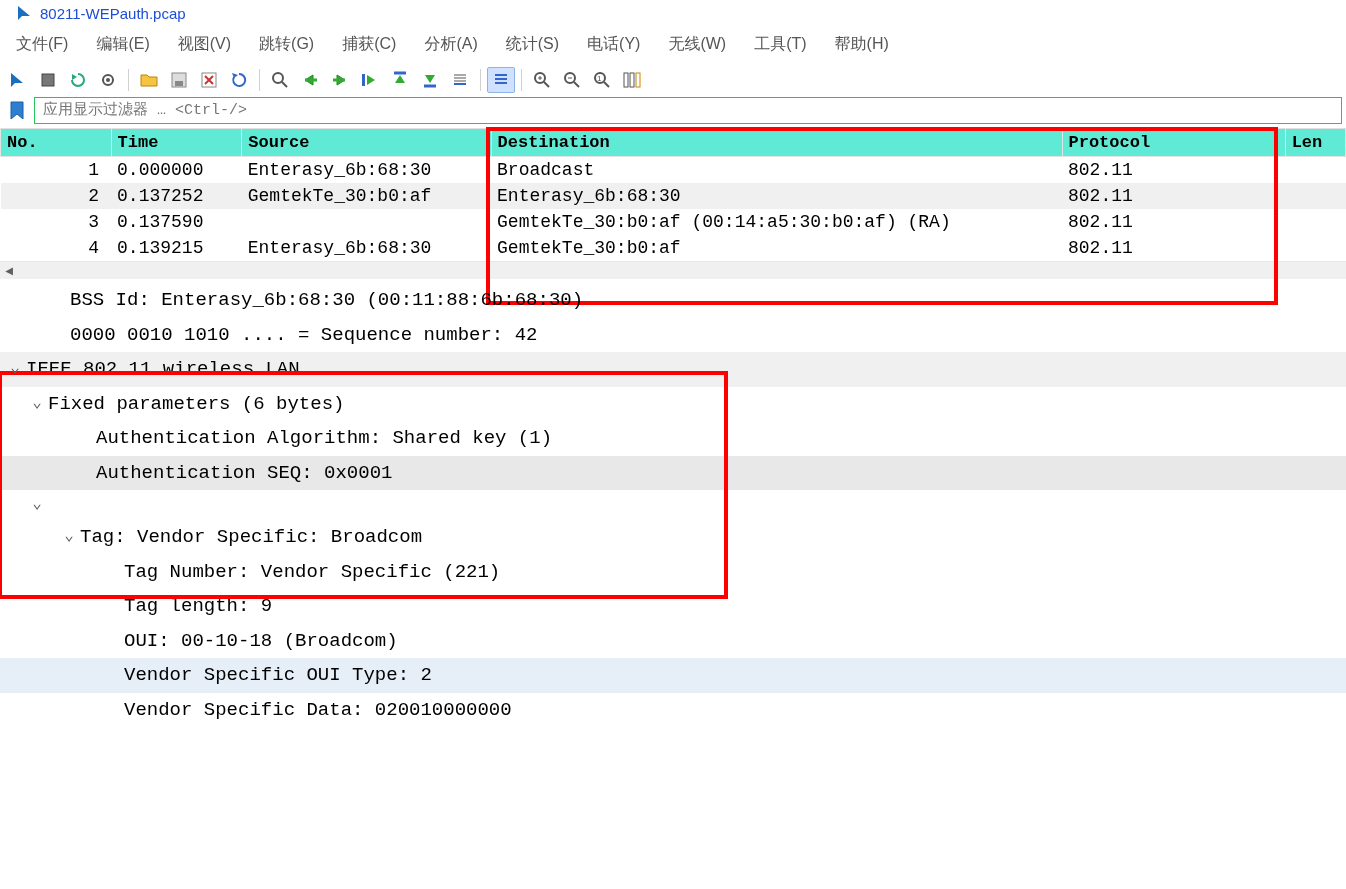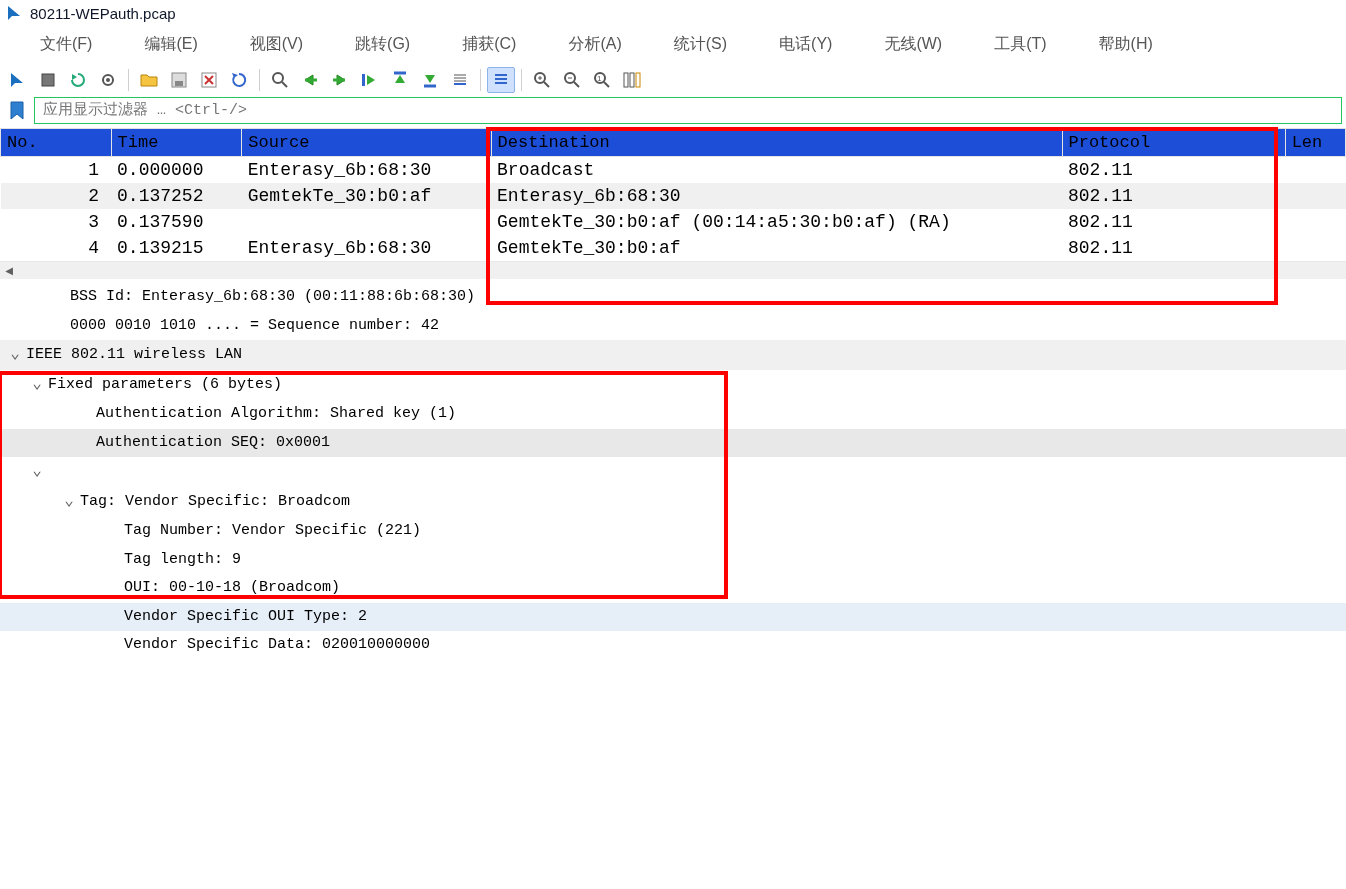--- a/index.html
+++ b/index.html
@@ -7,38 +7,37 @@
     font-family: "Microsoft YaHei", "Segoe UI", Arial, sans-serif;
     font-size: 14px;
     background: #ffffff;
     color: #000;
     overflow: hidden;
     width: 1346px;
   }
   .titlebar {
     display: flex;
     align-items: center;
-    padding: 4px 6px;
+    padding: 4px 16px;
     background: #ffffff;
-    color: #0f172a;
+    color: #1d4ed8;
     font-size: 15px;
   }
   .titlebar svg { margin-right: 6px; flex-shrink:0;}
   .menubar {
     display: flex;
     padding: 6px 8px 8px 8px;
     gap: 0;
     background:#fff;
   }
   .menubar .menu-item {
     font-size: 16px;
     color: #555;
     padding: 2px 14px 2px 14px;
     cursor: default;
-    margin-left: 24px;
   }
   .menubar .menu-item:first-child{ padding-left:8px;}
   .toolbar {
     display: flex;
     align-items: center;
     padding: 2px 4px;
     background: #fff;
     gap: 2px;
     border-bottom: 0;
   }
@@ -83,25 +82,25 @@
   }
   .packet-table {
     width: 100%;
     border-collapse: collapse;
     font-family: Consolas, "Courier New", monospace;
     font-size: 18px;
     table-layout: fixed;
   }
   .packet-table th {
     text-align: left;
-    font-weight: normal;
+    font-weight: bold;
     border: 1px solid #e4e4e4;
     border-top:none;
     padding: 4px 6px;
-    background: #1d4ed8;
+    background: #5eead4;
     font-size:17px;
     white-space: nowrap;
     overflow:hidden;
   }
   .packet-table td {
     border: none;
     padding: 3px 6px;
     white-space: nowrap;
     overflow: hidden;
   }
@@ -125,21 +124,21 @@
     border-top:1px solid #e8e8e8;
     display:flex;
     align-items:center;
   }
   .hscroll .arrow{
     width:18px;height:16px; display:flex;align-items:center;justify-content:center;
     color:#606060;font-size:10px;
   }
   .details-pane {
     font-family: Consolas, "Courier New", monospace;
-    font-size: 15px;
+    font-size: 19px;
     padding: 4px 0 0 0;
     position:relative;
   }
   .tree-row {
     display: flex;
     align-items: center;
     padding: 3px 0 3px 0;
     line-height: 1.5;
     white-space: nowrap;
   }

